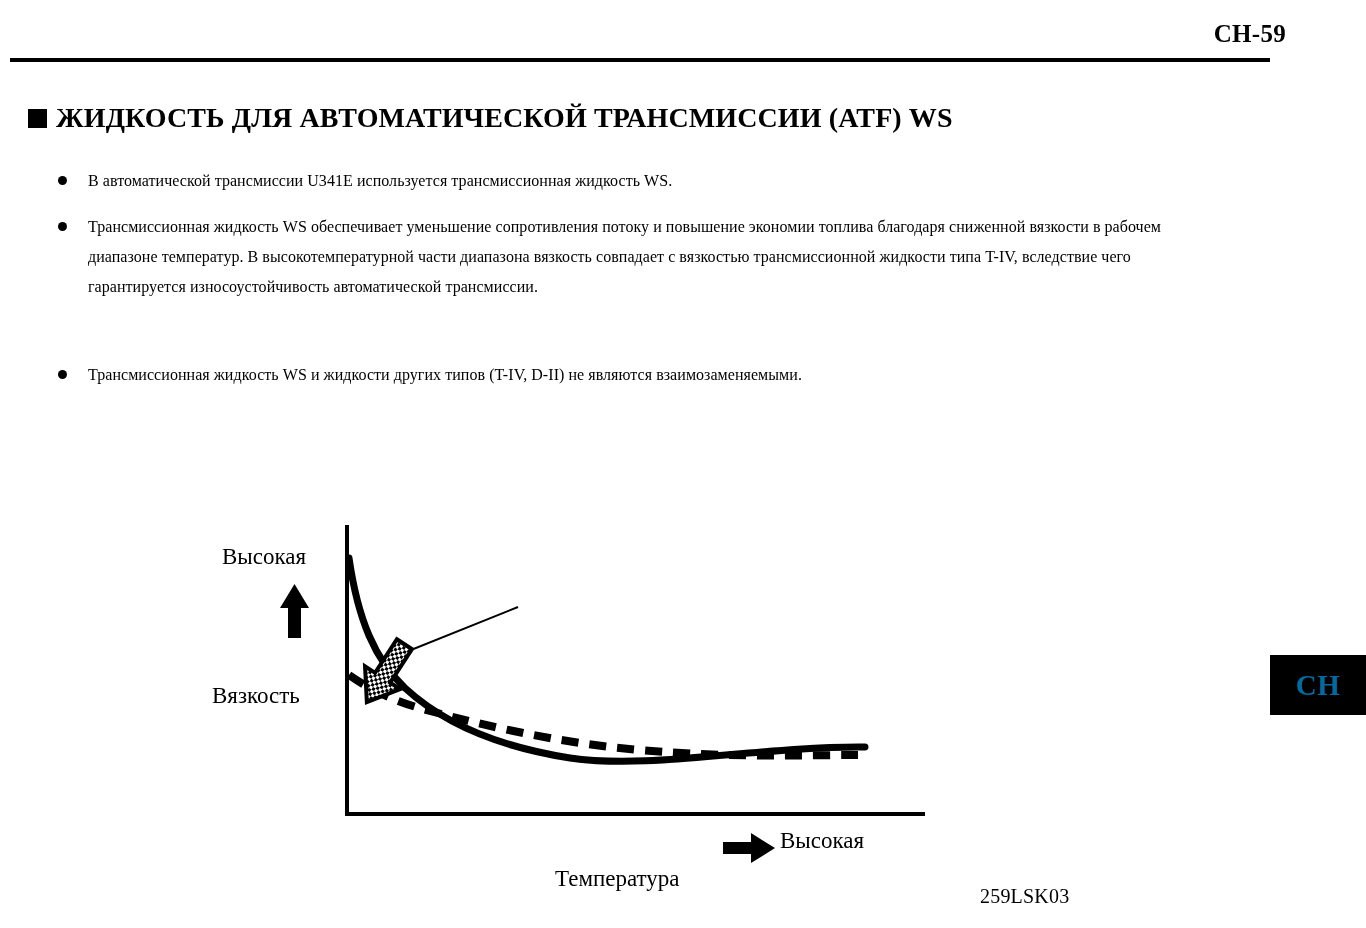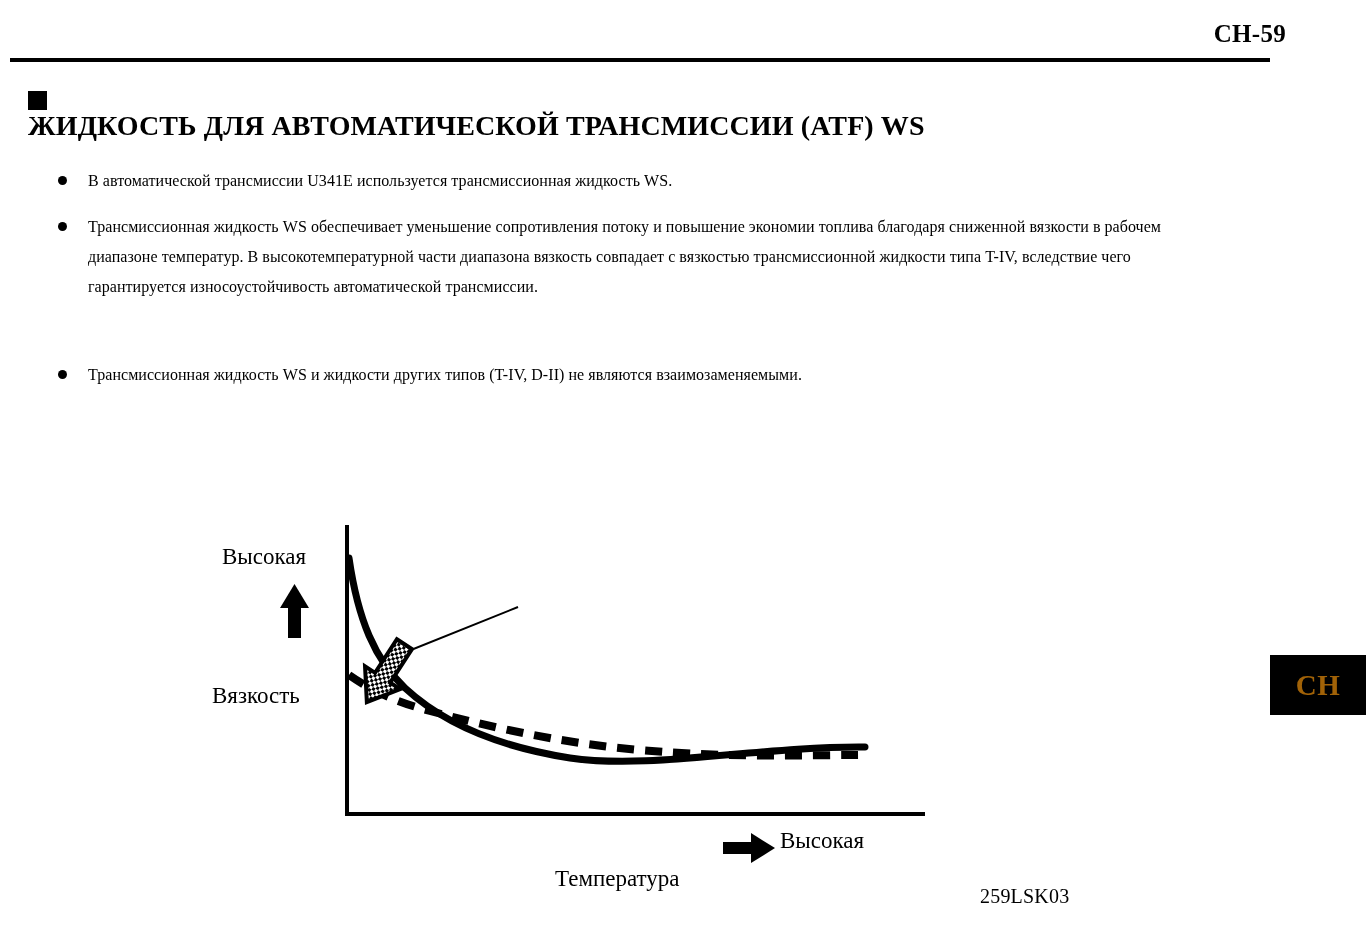--- a/index.html
+++ b/index.html
@@ -43,23 +43,23 @@
   #header-rule {
     position: absolute;
     left: 10px; top: 58px;
     width: 1260px; height: 4px;
     background: #000000;
   }
 
   
   #section-heading {
     position: absolute;
-    left: 28px; top: 91px;
+    left: 28px; top: 102px;
     display: flex;
-    flex-direction: column;
+    align-items: center;
   }
   #section-square-bullet {
     width: 19px; height: 19px;
     background: #000000;
     margin-right: 9px;
     flex: none;
   }
   #section-heading-text {
     font-size: 28px;
     font-weight: bold;
@@ -125,21 +125,21 @@
     font-size: 20px;
     letter-spacing: 0.2px;
   }
 
   
   #side-tab {
     position: absolute;
     right: 0; top: 655px;
     width: 96px; height: 60px;
     background: #000000;
-    color: #a16207;
+    color: #0369a1;
     display: flex;
     align-items: center;
     justify-content: center;
     font-size: 29px;
     font-weight: bold;
     letter-spacing: 0.5px;
   }
 </style>
 </head>
 <body>

